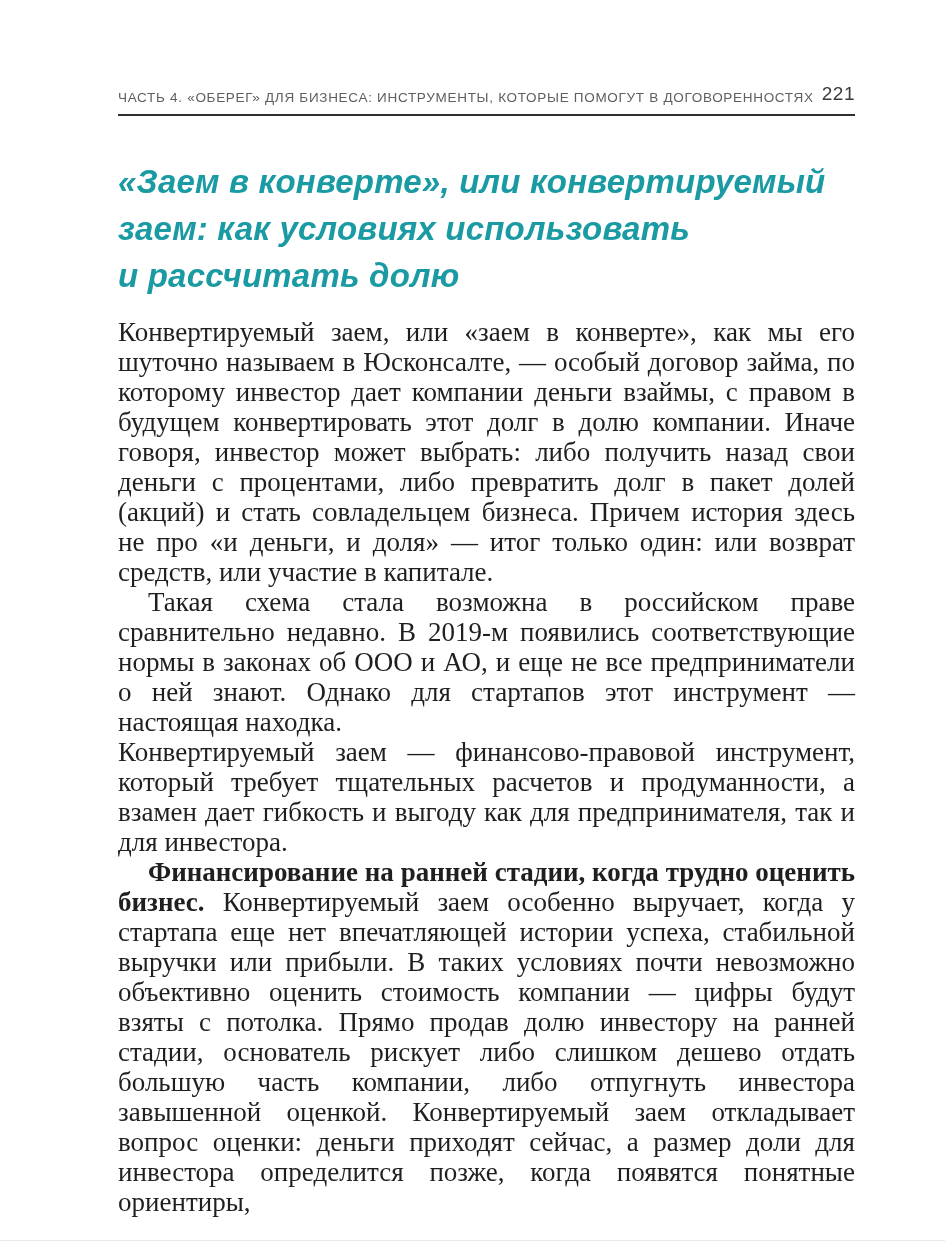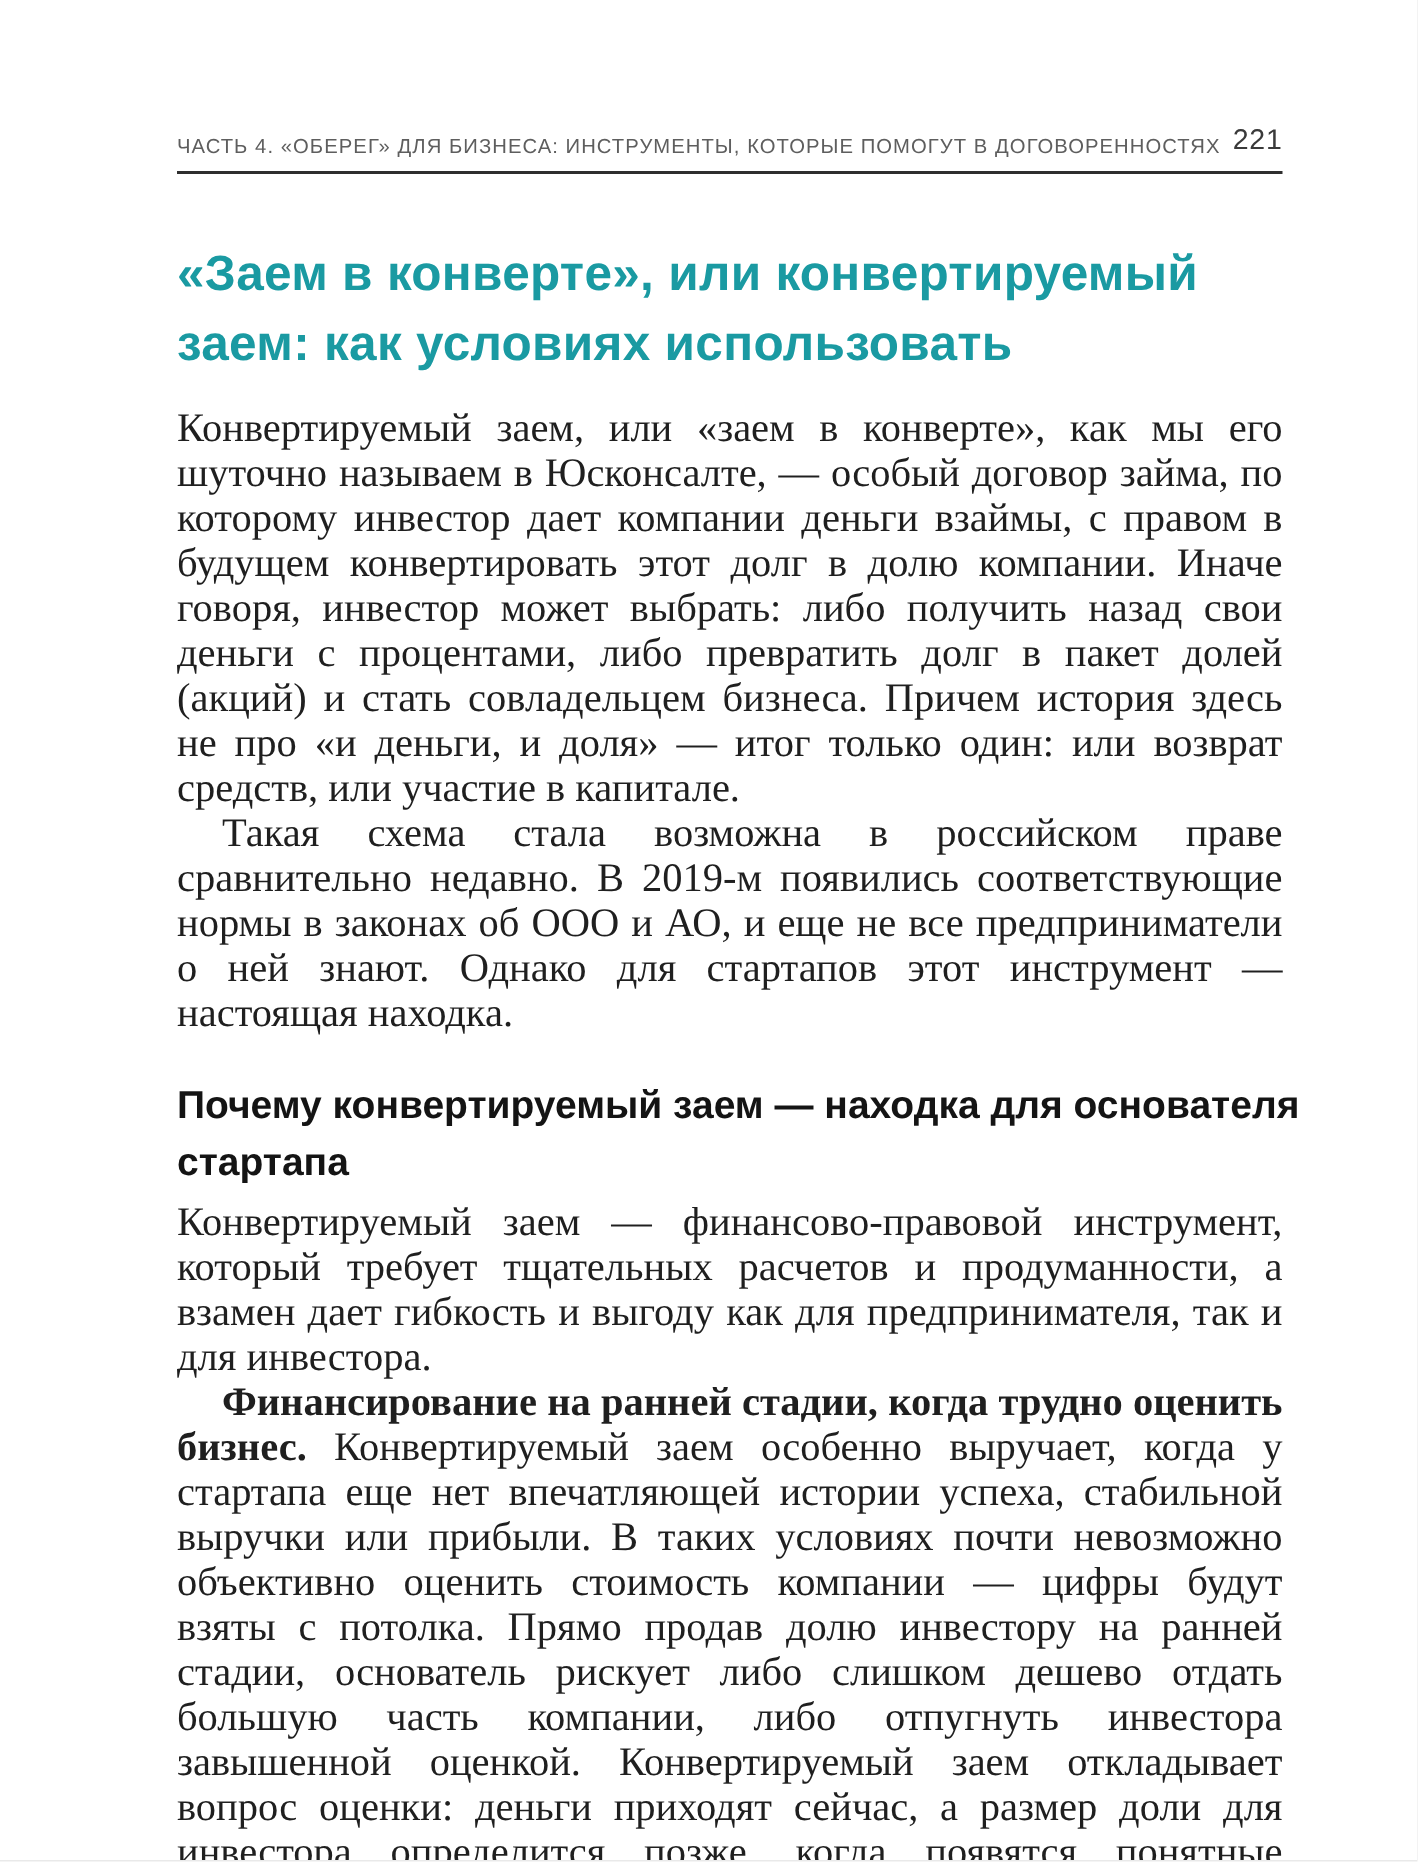--- a/index.html
+++ b/index.html
@@ -44,21 +44,21 @@
   
   .chapter-title {
     margin: 42px 0 18px 0;
     font-family: "Liberation Sans", sans-serif;
     font-weight: bold;
     font-size: 33px;
     line-height: 47px;
     color: var(--accent, #1a9aa2);
     letter-spacing: 0.2px;
   }
-  .chapter-title .line { display: block; white-space: nowrap; }
+  .chapter-title .line { display: block; white-space: nowrap; font-style: italic; }
   
   .body-par {
     margin: 0;
     font-family: "Liberation Serif", serif;
     font-size: 27px;
     line-height: 30px;
     color: #1f1f1f;
     text-align: justify;
   }
   .body-par.indent { text-indent: 30px; }
@@ -81,28 +81,25 @@
   <div class="content">
 
     <div class="running-header">
       <span class="running-title">ЧАСТЬ 4. «ОБЕРЕГ» ДЛЯ БИЗНЕСА: ИНСТРУМЕНТЫ, КОТОРЫЕ ПОМОГУТ В ДОГОВОРЕННОСТЯХ</span>
       <span class="page-number">221</span>
     </div>
 
     <h1 class="chapter-title">
       <span class="line">«Заем в конверте», или конвертируемый</span>
       <span class="line">заем: как условиях использовать</span>
+      <span class="line">и рассчитать долю</span>
     </h1>
 
     <p class="body-par">Конвертируемый заем, или «заем в конверте», как мы его шуточно называем в Юсконсалте, — особый договор займа, по которому инвестор дает компании деньги взаймы, с правом в будущем конвертировать этот долг в долю компании. Иначе говоря, инвестор может выбрать: либо получить назад свои деньги с процентами, либо превратить долг в пакет долей (акций) и стать совладельцем бизнеса. Причем история здесь не про «и деньги, и доля» — итог только один: или возврат средств, или участие в капитале.</p>
     <p class="body-par indent">Такая схема стала возможна в российском праве сравнительно недавно. В 2019-м появились соответствующие нормы в законах об ООО и АО, и еще не все предприниматели о ней знают. Однако для стартапов этот инструмент — настоящая находка.</p>
 
-    <h2 class="subheading">
-      <span class="line">Почему конвертируемый заем — находка для основателя</span>
-      <span class="line">стартапа</span>
-    </h2>
 
     <p class="body-par">Конвертируемый заем — финансово-правовой инструмент, который требует тщательных расчетов и продуманности, а взамен дает гибкость и выгоду как для предпринимателя, так и для инвестора.</p>
 
     <p class="body-par indent"><span class="lead-bold">Финансирование на ранней стадии, когда трудно оценить бизнес.</span><span> Конвертируемый заем особенно выручает, когда у стартапа еще нет впечатляющей истории успеха, стабильной выручки или прибыли. В таких условиях почти невозможно объективно оценить стоимость компании — цифры будут взяты с потолка. Прямо продав долю инвестору на ранней стадии, основатель рискует либо слишком дешево отдать большую часть компании, либо отпугнуть инвестора завышенной оценкой. Конвертируемый заем откладывает вопрос оценки: деньги приходят сейчас, а размер доли для инвестора определится позже, когда появятся понятные ориентиры,</span></p>
 
   </div>
 </div>
 
 </body></html>

